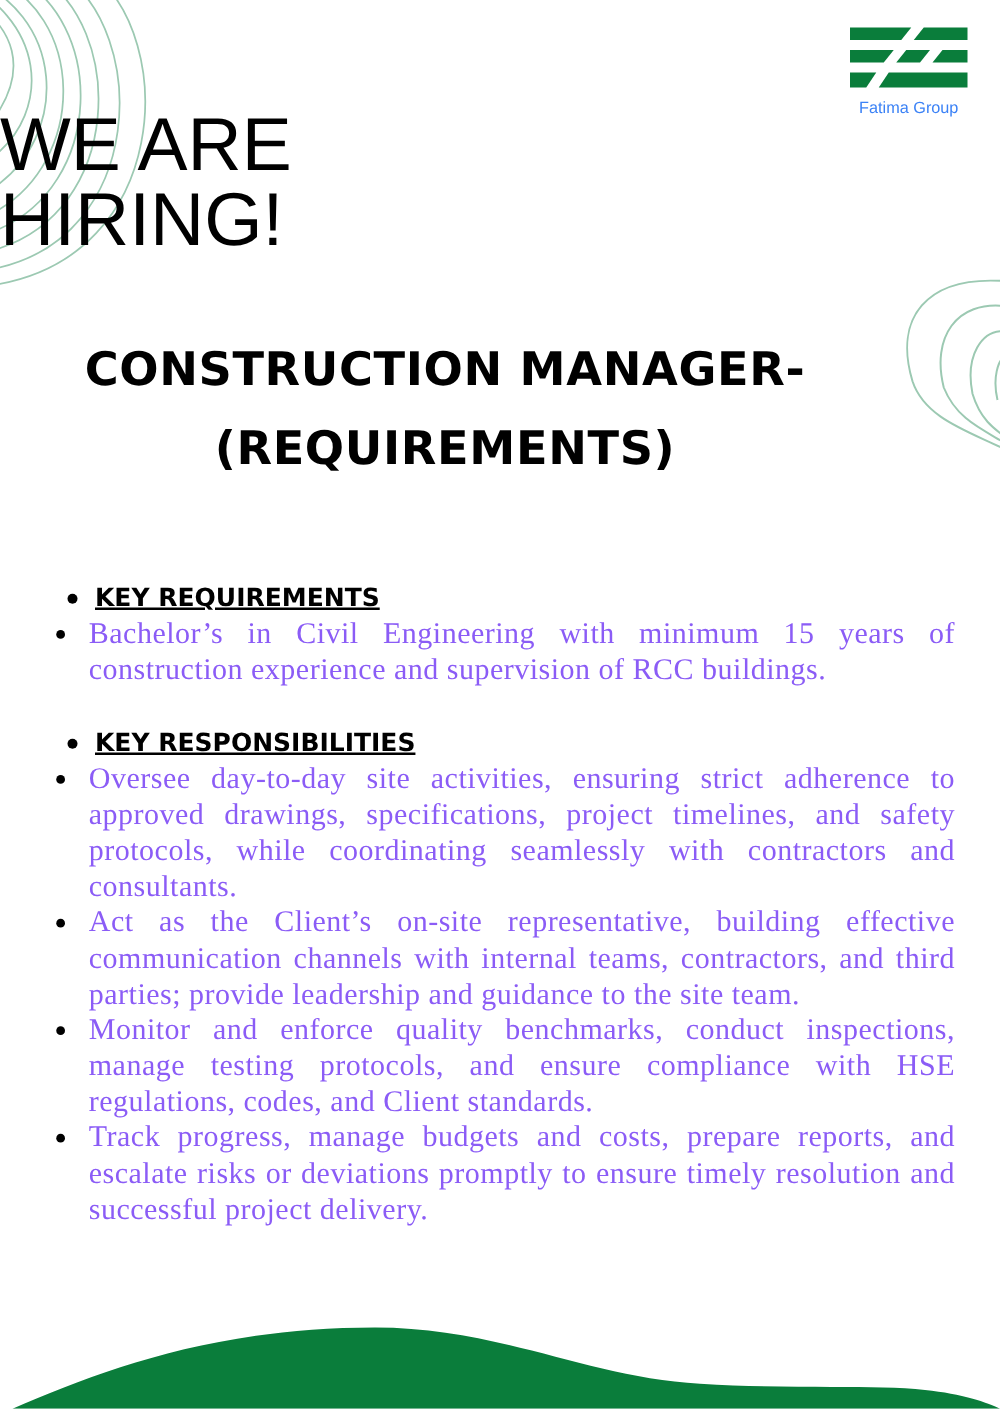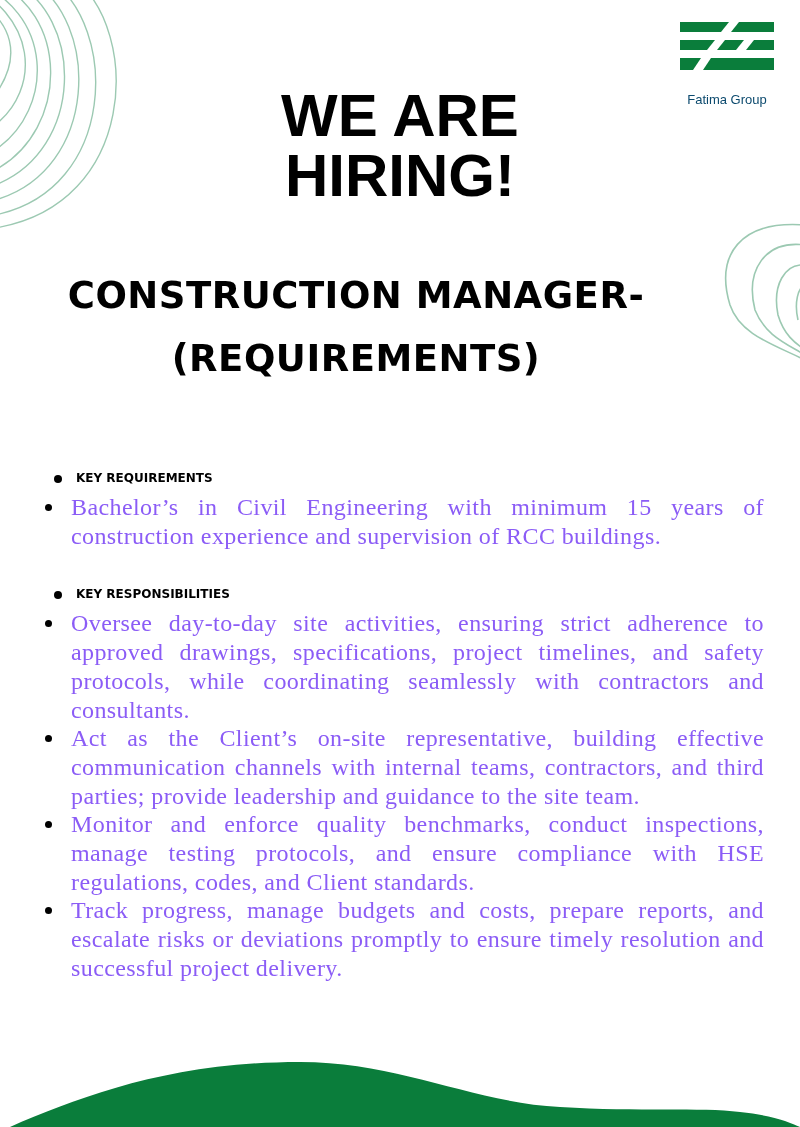--- a/index.html
+++ b/index.html
@@ -8,37 +8,37 @@
       background: #ffffff; color: #111111;
       font-family: "DejaVu Sans", sans-serif;
     }
     .deco { position: absolute; pointer-events: none; }
     #deco-tl { left: 0; top: 0; }
     #deco-r { right: 0; top: 215px; }
     #wave { left: 0; bottom: 0; }
 
     #logo { position: absolute; left: 672px; top: 18px; width: 110px; text-align: center; }
     #logo svg { display: block; margin: 0 auto; }
-    #logo-text { font-family: "Liberation Sans", sans-serif; font-size: 13px; color: #0c4a6e; margin-top: 16px; }
+    #logo-text { font-family: "Liberation Sans", sans-serif; font-size: 13px; color: #3b82f6; margin-top: 2px; }
 
     #hiring {
-      position: absolute; left: 0; width: 800px; top: 86px; text-align: center;
-      font-family: "Liberation Sans", sans-serif; font-weight: 700;
+      position: absolute; left: 0; width: 800px; top: 86px; 
+      font-family: "Liberation Sans", sans-serif; font-weight: 400;
       font-size: 60px; line-height: 60px; letter-spacing: 0px; color: #000;
     }
     #title {
       position: absolute; left: 0; width: 712px; top: 264px; text-align: center;
       font-family: "DejaVu Sans", sans-serif; font-weight: 700;
       font-size: 37px; line-height: 63px; color: #000; letter-spacing: 0.5px;
     }
     #content { position: absolute; left: 42px; top: 464px; width: 722px; }
     .heading {
       position: relative; padding-left: 34px;
-      font-family: "DejaVu Sans", sans-serif; font-weight: 700; font-size: 12px;
-      line-height: 29px; color: #000;
+      font-family: "DejaVu Sans", sans-serif; font-weight: 700; font-size: 20px;
+      line-height: 29px; color: #000; text-decoration: underline;
     }
     .heading::before {
       content: ""; position: absolute; left: 12px; top: 11px; width: 8px; height: 8px;
       border-radius: 50%; background: #000;
     }
     ul.items { list-style: none; margin: 0; padding: 0; }
     ul.items li {
       position: relative; padding-left: 29px;
       font-family: Liberation Serif, serif; font-size: 24px; line-height: 28.7px;
       text-align: justify; color: #8b5cf6; letter-spacing: 0.4px;

